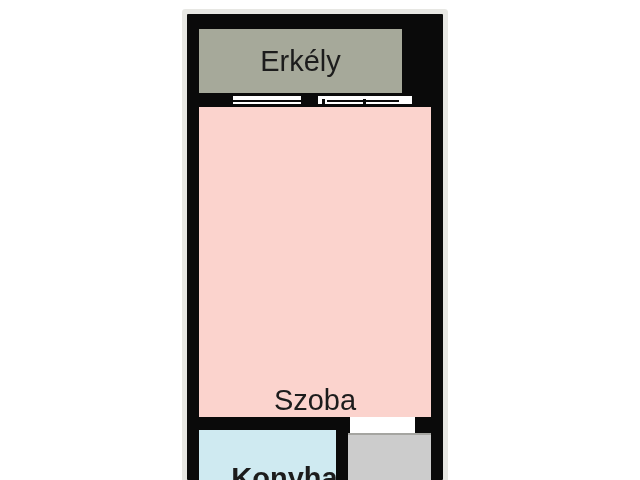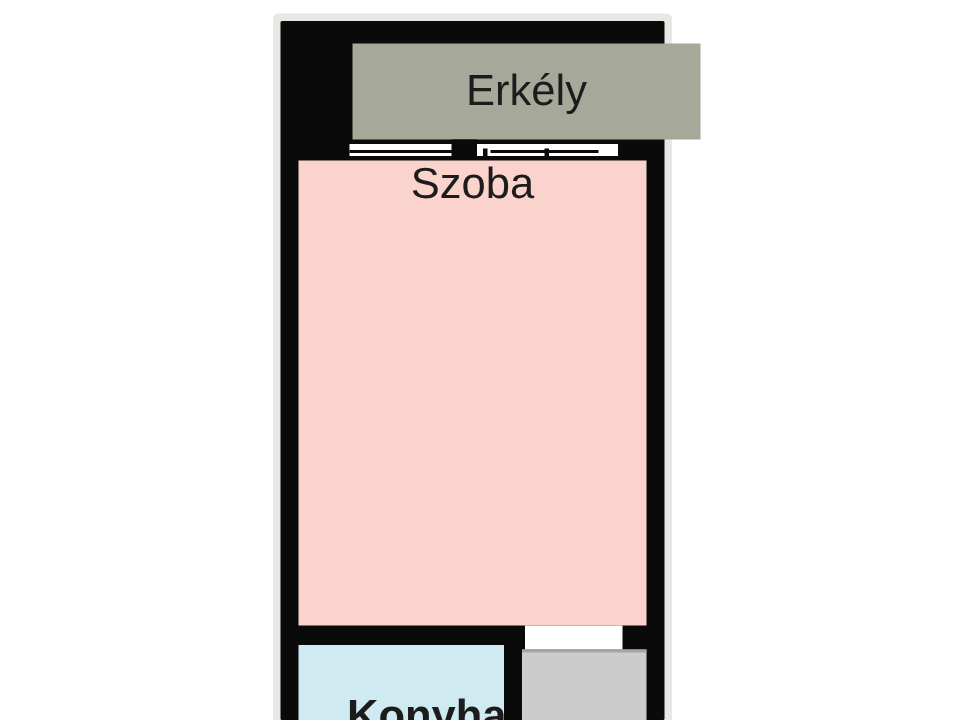--- a/index.html
+++ b/index.html
@@ -1,24 +1,24 @@
 <!DOCTYPE html>
 <html><head>
 <meta charset="utf-8">
 <style>
   html,body{margin:0;padding:0;background:#ffffff;}
   .canvas{position:relative;width:640px;height:480px;background:#ffffff;overflow:hidden;
           font-family:"Liberation Sans",sans-serif;}
   .plan{position:absolute;left:187px;top:14px;width:256px;height:466px;
         background:#0a0a0a;box-shadow:0 0 0 5px #e7e7e3;border-radius:1px;}
   .room{position:absolute;}
-  .room-balcony{left:12px;top:15px;width:232px;height:64px;
-        display:flex;align-items:center;justify-content:center;margin-left:36px;}
+  .room-balcony{left:12px;top:15px;width:203px;height:64px;
+        display:flex;align-items:center;justify-content:center;}
   .room-szoba{left:12px;top:93px;width:232px;height:310px;
-        display:flex;align-items:flex-start;justify-content:center;}
+        display:flex;align-items:flex-end;justify-content:center;}
   .room-kitchen{left:12px;top:416px;width:137px;height:50px;overflow:visible;}
   .area-hallway{left:161px;top:419px;width:83px;height:47px;
         border-top:2px solid #a5a5a1;box-sizing:border-box;}
   .room-label{font-size:29px;color:#1c1c1c;white-space:nowrap;}
   .kitchen-label{position:absolute;left:calc(50% + 17px);top:48px;
         transform:translate(-50%,-50%);}
   .window-opening{position:absolute;left:46px;top:82px;width:179px;height:8px;background:#ffffff;}
   .glass-left{position:absolute;left:0;top:4px;width:69px;height:2px;background:#0a0a0a;}
   .glass-right{position:absolute;left:94px;top:4px;width:72px;height:2px;background:#0a0a0a;}
   .tick-1{position:absolute;left:89px;top:3px;width:3px;height:5px;background:#0a0a0a;}

